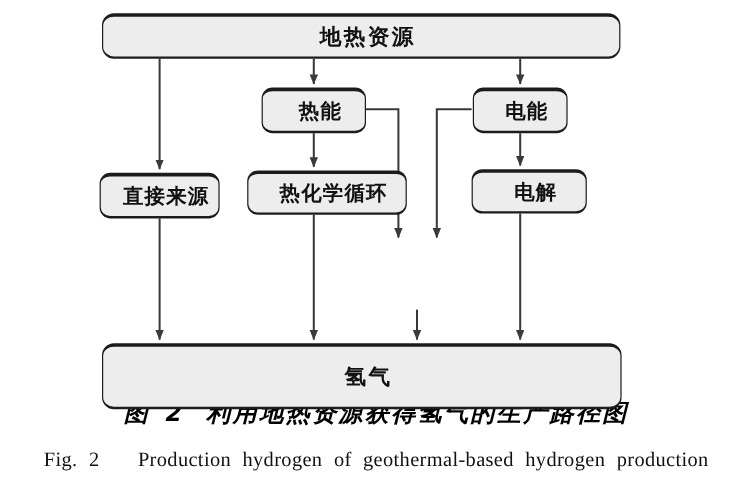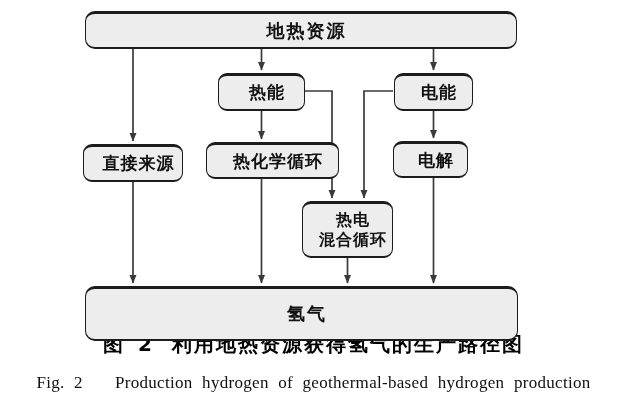--- a/index.html
+++ b/index.html
@@ -36,20 +36,21 @@
   .node.small{font-size:17px;letter-spacing:1px;}
   .node.twoline{font-size:16px;line-height:1.28;letter-spacing:1px;white-space:pre-line;}
   #connectors{position:absolute;left:0;top:0;z-index:1;}
   #connectors path{stroke:var(--line);stroke-width:1.7;fill:none;}
   #arrowhead path{fill:var(--line);stroke:none;}
   .caption-zh{
     position:absolute;left:0;top:331;width:627px;top:331px;
     text-align:center;
     font-size:20px;font-weight:bold;color:#000;
     letter-spacing:2px;
+    font-style:italic;
   }
   .caption-zh .cap-prefix{margin-right:16px;letter-spacing:4px;}
   .caption-en{
     position:absolute;left:0;top:373px;width:627px;
     text-align:center;
     font-family:"Liberation Serif","DejaVu Serif",serif;
     font-size:17px;color:#101010;
     word-spacing:5px;letter-spacing:0.3px;
   }
   .caption-en .cap-prefix{margin-right:32px;}
@@ -81,24 +82,22 @@
   <div class="node wide" style="left:85px;  top:11px;  width:432px; height:38px;">地热资源</div>
 
   <div class="node small" style="left:394px; top:73px;  width:79px;  height:38px;">电能</div>
 
   <div class="node small" style="left:218px; top:73px;  width:87px;  height:38px;">热能</div>
 
   <div class="node small" style="left:83px;  top:144px; width:100px; height:38px;font-family:Liberation Mono, monospace;">直接来源</div>
 
   <div class="node small" style="left:206px; top:142px; width:133px; height:37px;">热化学循环</div>
 
-  <div class="node small" style="left:393px; top:141px; width:75px;  height:37px;">电解</div>
+  <div class="node small" style="left:393px; top:141px; width:96px;  height:37px;">电解</div>
 
-  <div class="node twoline" style="left:302px; top:201px; width:91px; height:57px;">热电
-混合循环</div>
 
   <div class="node wide" style="left:85px;  top:286px; width:433px; height:55px;">氢气</div>
 
   <div class="caption-zh">
     <span class="cap-prefix">图 2</span><span>利用地热资源获得氢气的生产路径图</span>
   </div>
 
   <div class="caption-en">
     <span class="cap-prefix">Fig. 2</span><span>Production hydrogen of geothermal-based hydrogen production</span>
   </div>

